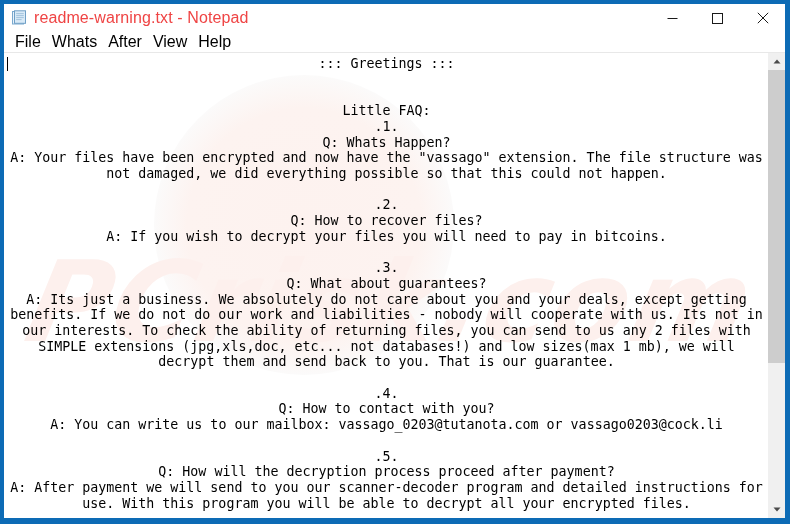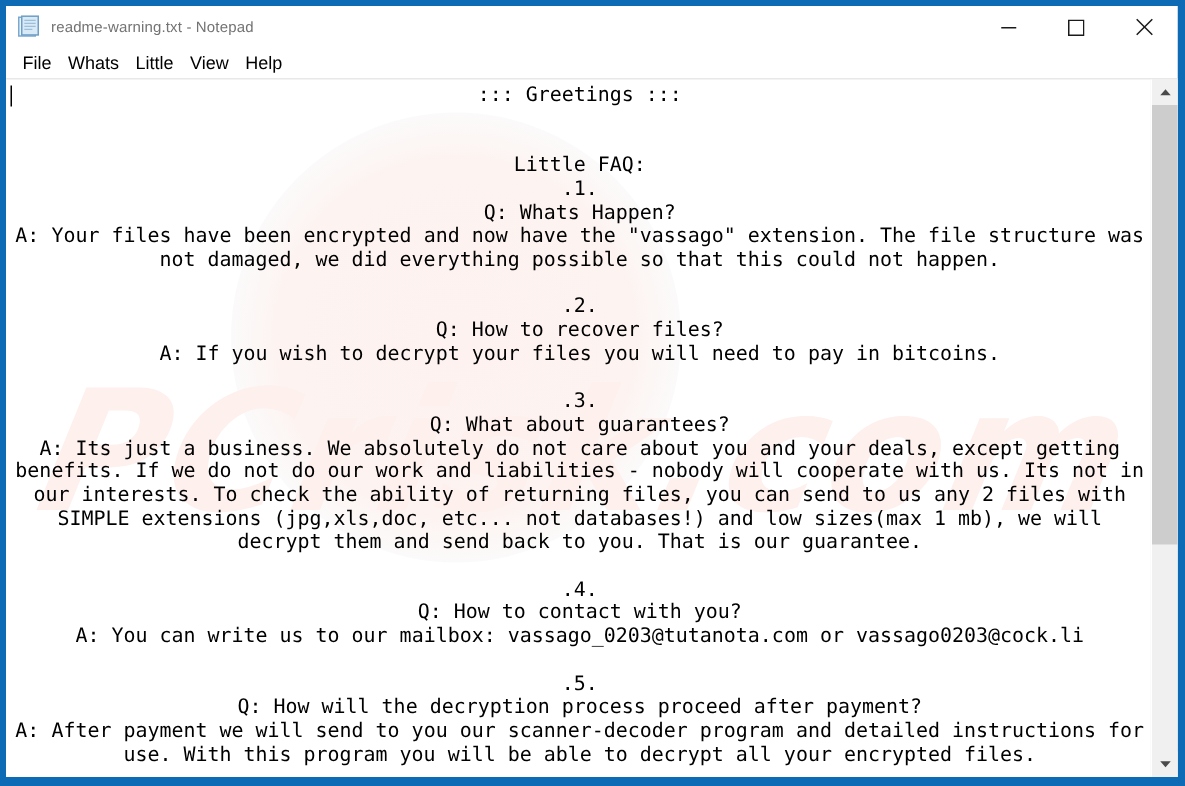--- a/index.html
+++ b/index.html
@@ -48,22 +48,22 @@
     min-width: 0;
   }
   #app-icon {
     width: 16px;
     height: 16px;
     margin-right: 7px;
     flex: none;
     position: relative;
   }
   #title-text {
-    font-size: 10px;
-    color: #737373;
+    font-size: 16px;
+    color: #ef4444;
     white-space: nowrap;
     letter-spacing: 0.1px;
   }
   #window-controls {
     display: flex;
     height: 28px;
     flex: none;
   }
   .win-btn {
     width: 45px;
@@ -81,21 +81,21 @@
   
   #menu-bar {
     height: 20px;
     min-height: 20px;
     background: #ffffff;
     display: flex;
     align-items: center;
     padding-left: 6px;
   }
   .menu-item {
-    font-size: 12px;
+    font-size: 16px;
     color: #000000;
     padding: 2px 6px 2px 5px;
     white-space: nowrap;
     cursor: default;
   }
 
   
   #editor-area {
     flex: 1;
     display: flex;
@@ -233,21 +233,21 @@
           <line x1="0.8" y1="0.8" x2="11.2" y2="11.2" stroke="#1a1a1a" stroke-width="1"></line>
           <line x1="11.2" y1="0.8" x2="0.8" y2="11.2" stroke="#1a1a1a" stroke-width="1"></line>
         </svg>
       </div>
     </div>
   </div>
 
   <div id="menu-bar">
     <div class="menu-item">File</div>
     <div class="menu-item">Whats</div>
-    <div class="menu-item">Little</div>
+    <div class="menu-item">After</div>
     <div class="menu-item">View</div>
     <div class="menu-item">Help</div>
   </div>
 
   <div id="editor-area">
 
     <div id="text-pane">
       <div id="watermark">
         <div id="watermark-circle"></div>
         <div id="watermark-text">PCrisk.com</div>

